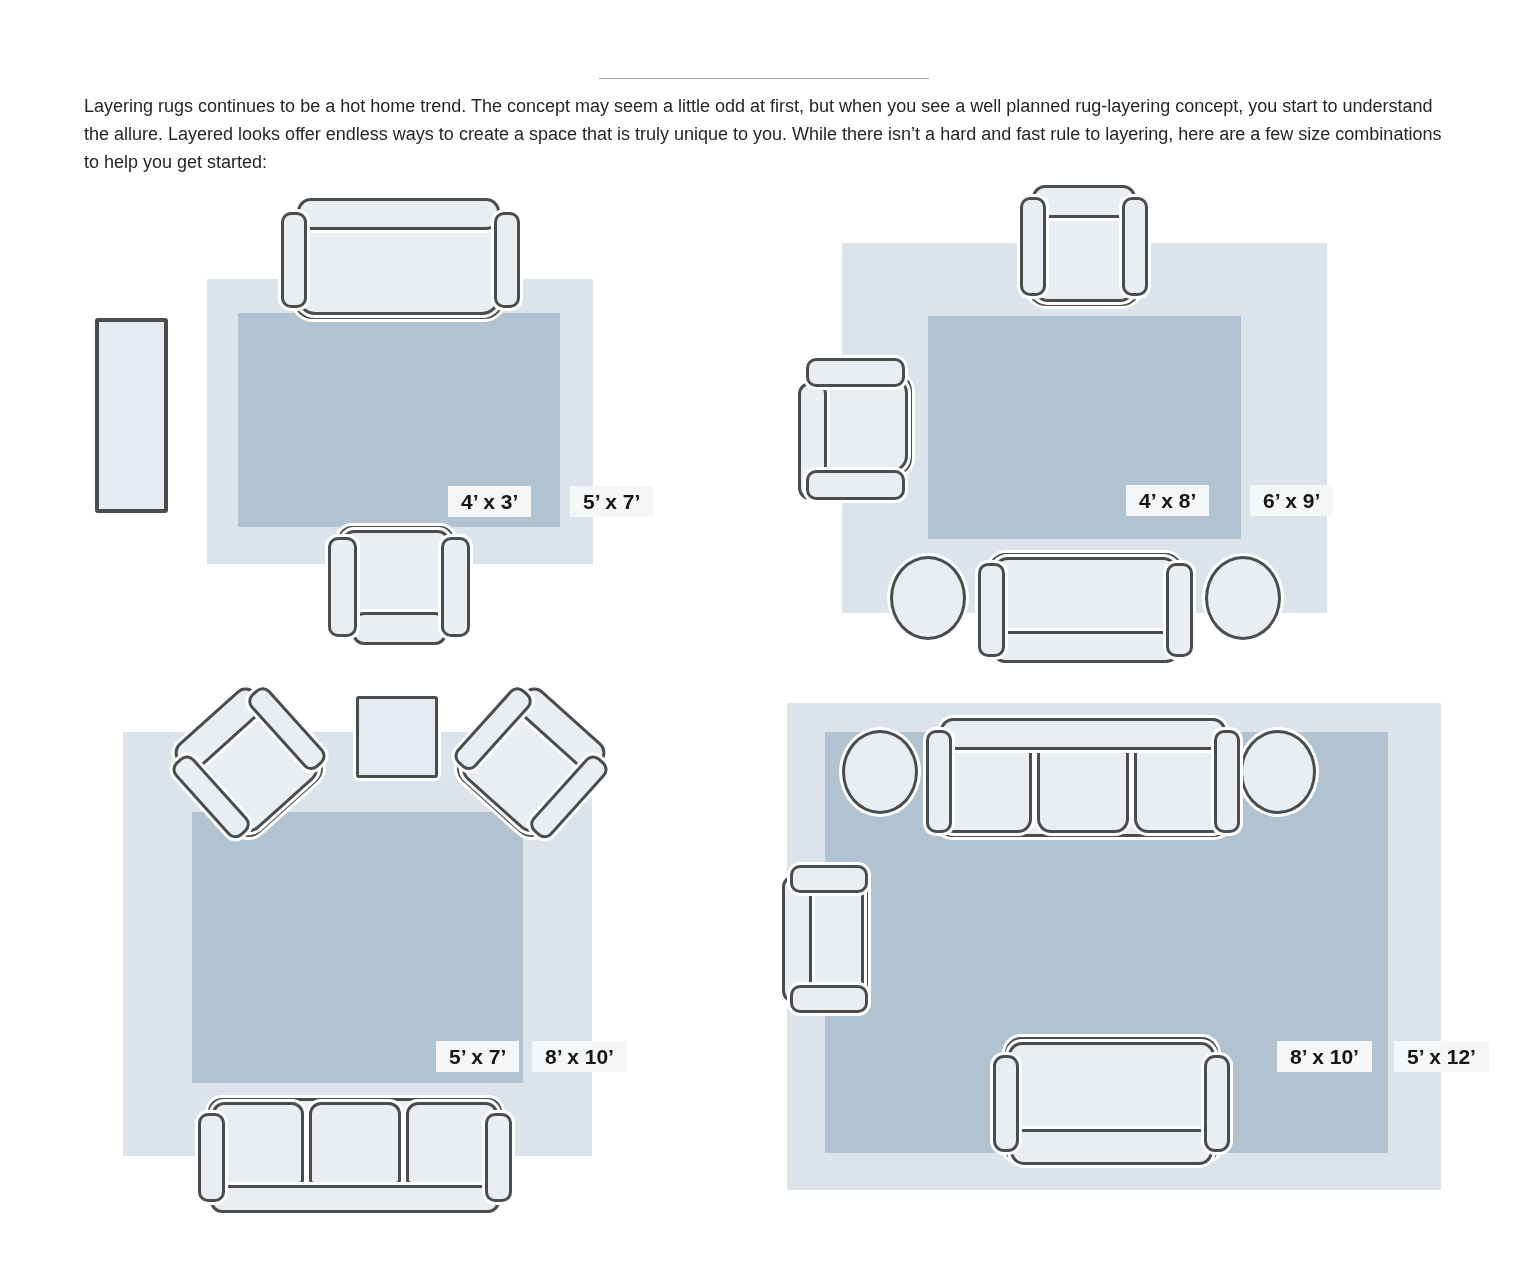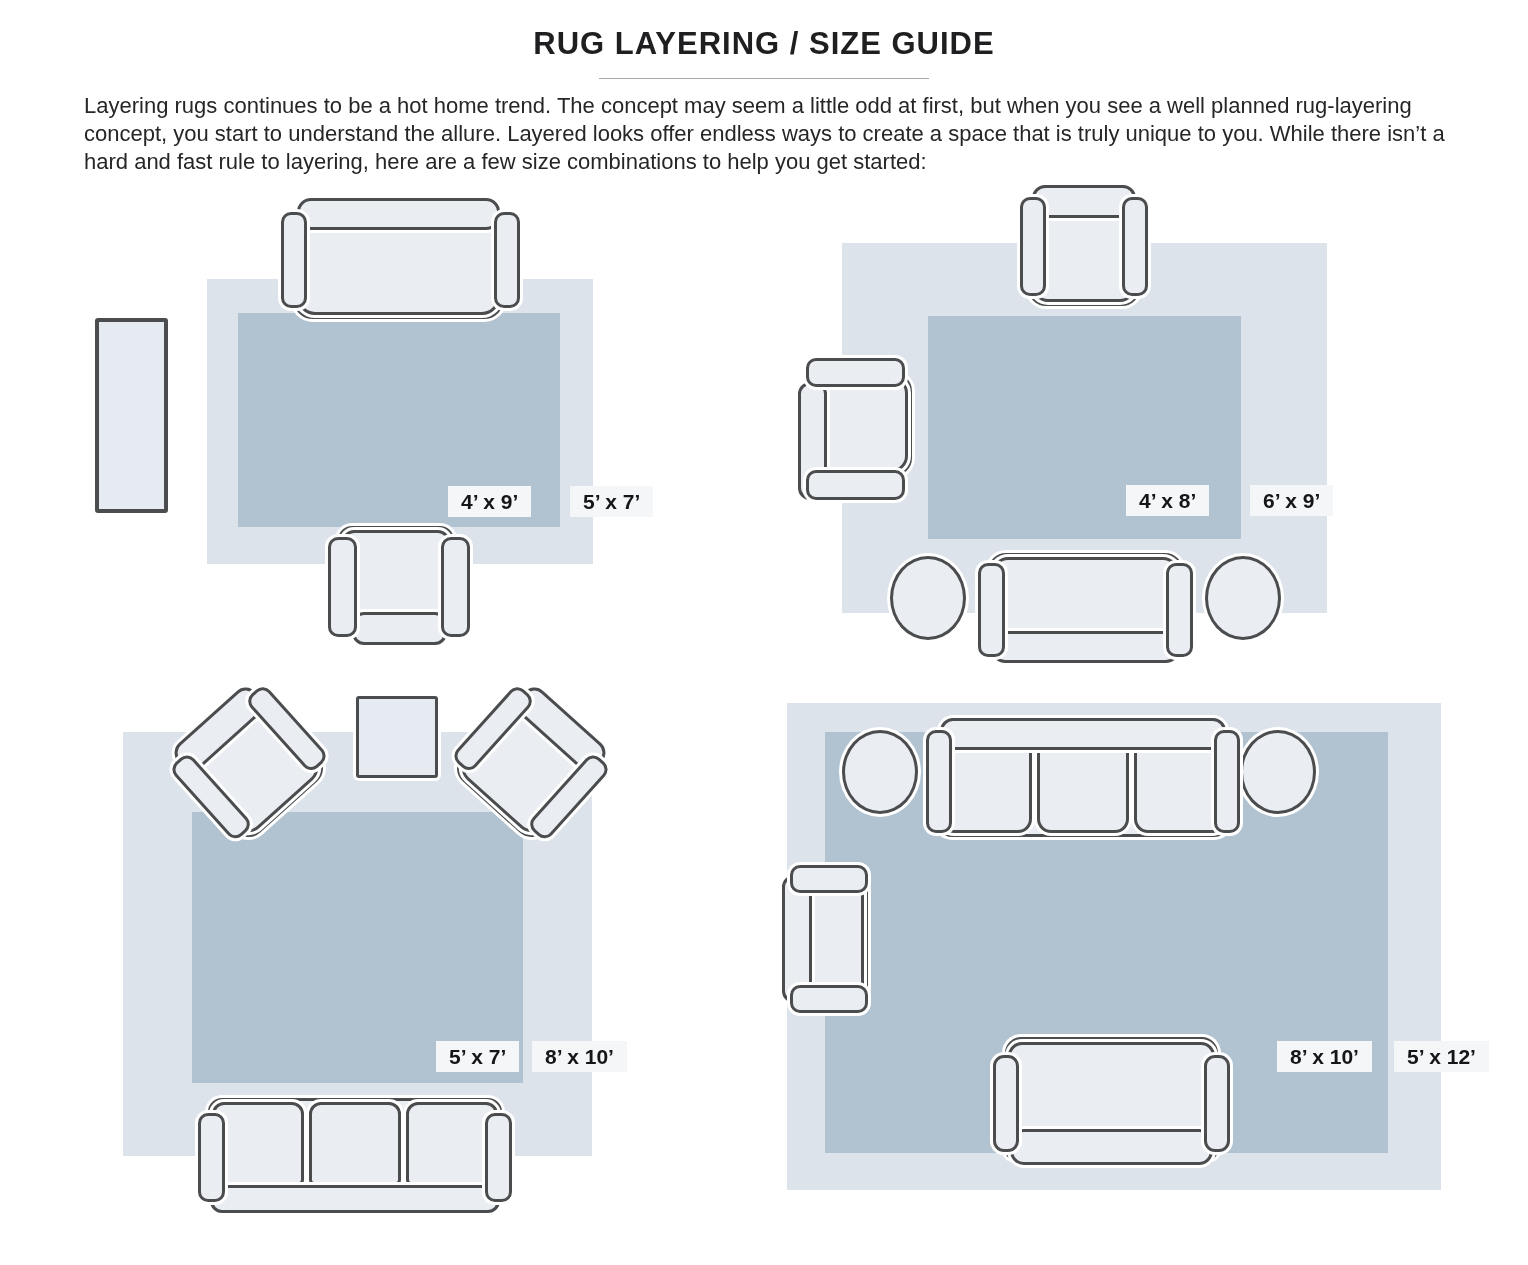--- a/index.html
+++ b/index.html
@@ -3,40 +3,39 @@
 <meta charset="utf-8">
 <style>
   html,body{margin:0;padding:0;background:#fff;}
   .page{position:relative;width:1528px;height:1265px;background:var(--page_bg,#fff);
         font-family:"Liberation Sans",sans-serif;overflow:hidden;}
   .title{position:absolute;left:0;top:26px;width:1528px;text-align:center;
          font-size:31px;font-weight:bold;letter-spacing:1px;color:var(--text_color,#1f1f21);}
   .divider{position:absolute;left:599px;top:78px;width:330px;height:0;
            border-top:1px solid var(--divider,#a8a8a8);}
   .intro{position:absolute;left:84px;top:92px;width:1366px;
-         font-size:22px;line-height:28px;color:#262628;}
+         font-size:18px;line-height:28px;color:#262628;}
   .rug{position:absolute;}
   .outer-rug{background:var(--outer_rug,#dce3eb);}
   .inner-rug{background:var(--inner_rug,#b1c2d1);}
   .furn{position:absolute;}
   .p{position:absolute;box-sizing:border-box;background:var(--furniture_fill,#eaeef3);
      border:3px solid var(--furniture_outline,#4a4c4e);border-radius:11px;
      box-shadow:0 0 0 3px #fff;}
   .round{border-radius:50%;}
   .tbl{background:var(--table_fill,#e6ebf1);border-width:4px;border-radius:3px;}
   .size-label{position:absolute;height:31px;display:inline-flex;align-items:center;
       padding:0 13px;background:var(--label_bg,#f4f6f8);color:#161618;
       font-size:21px;font-weight:bold;white-space:nowrap;}
 </style>
 </head>
 <body>
 
 <div class="page">
 
-  <div class="title">RUG LAYERING / SIZE GUIDE</div>
   <div class="divider"></div>
   <div class="intro">Layering rugs continues to be a hot home trend. The concept may seem a little odd at first, but when you see a well planned rug-layering concept, you start to understand the allure. Layered looks offer endless ways to create a space that is truly unique to you. While there isn’t a hard and fast rule to layering, here are a few size combinations to help you get started:</div>
 
   <div class="rug outer-rug" style="left:207px;top:279px;width:386px;height:285px;"></div>
   <div class="rug inner-rug" style="left:238px;top:313px;width:322px;height:214px;"></div>
 
   <div class="furn" style="left:95px;top:318px;width:73px;height:195px;">
     <div class="p tbl" style="left:0;top:0;width:73px;height:195px;"></div>
   </div>
 
@@ -49,21 +48,21 @@
   </div>
 
   <div class="furn" style="left:328px;top:530px;width:142px;height:115px;">
     <div class="p" style="left:10px;top:-4px;width:116px;height:106px;border-radius:14px 14px 8px 8px;"></div>
     <div class="p" style="left:14px;top:0;width:108px;height:98px;border-radius:12px 12px 6px 6px;"></div>
     <div class="p" style="left:24px;top:82px;width:95px;height:33px;border-radius:12px;"></div>
     <div class="p" style="left:0;top:7px;width:29px;height:100px;border-radius:10px;"></div>
     <div class="p" style="left:113px;top:7px;width:29px;height:100px;border-radius:10px;"></div>
   </div>
 
-  <div class="size-label" style="left:448px;top:486px;">4’ x 9’</div>
+  <div class="size-label" style="left:448px;top:486px;">4’ x 3’</div>
   <div class="size-label" style="left:570px;top:486px;">5’ x 7’</div>
 
   <div class="rug outer-rug" style="left:842px;top:243px;width:485px;height:370px;"></div>
   <div class="rug inner-rug" style="left:928px;top:316px;width:313px;height:223px;"></div>
 
   <div class="furn" style="left:1020px;top:185px;width:128px;height:117px;">
     <div class="p" style="left:8px;top:20px;width:112px;height:101px;border-radius:8px 8px 18px 18px;"></div>
     <div class="p" style="left:12px;top:24px;width:104px;height:93px;border-radius:6px 6px 16px 16px;"></div>
     <div class="p" style="left:12px;top:0;width:104px;height:33px;border-radius:13px;"></div>
     <div class="p" style="left:0;top:12px;width:26px;height:99px;border-radius:10px;"></div>

